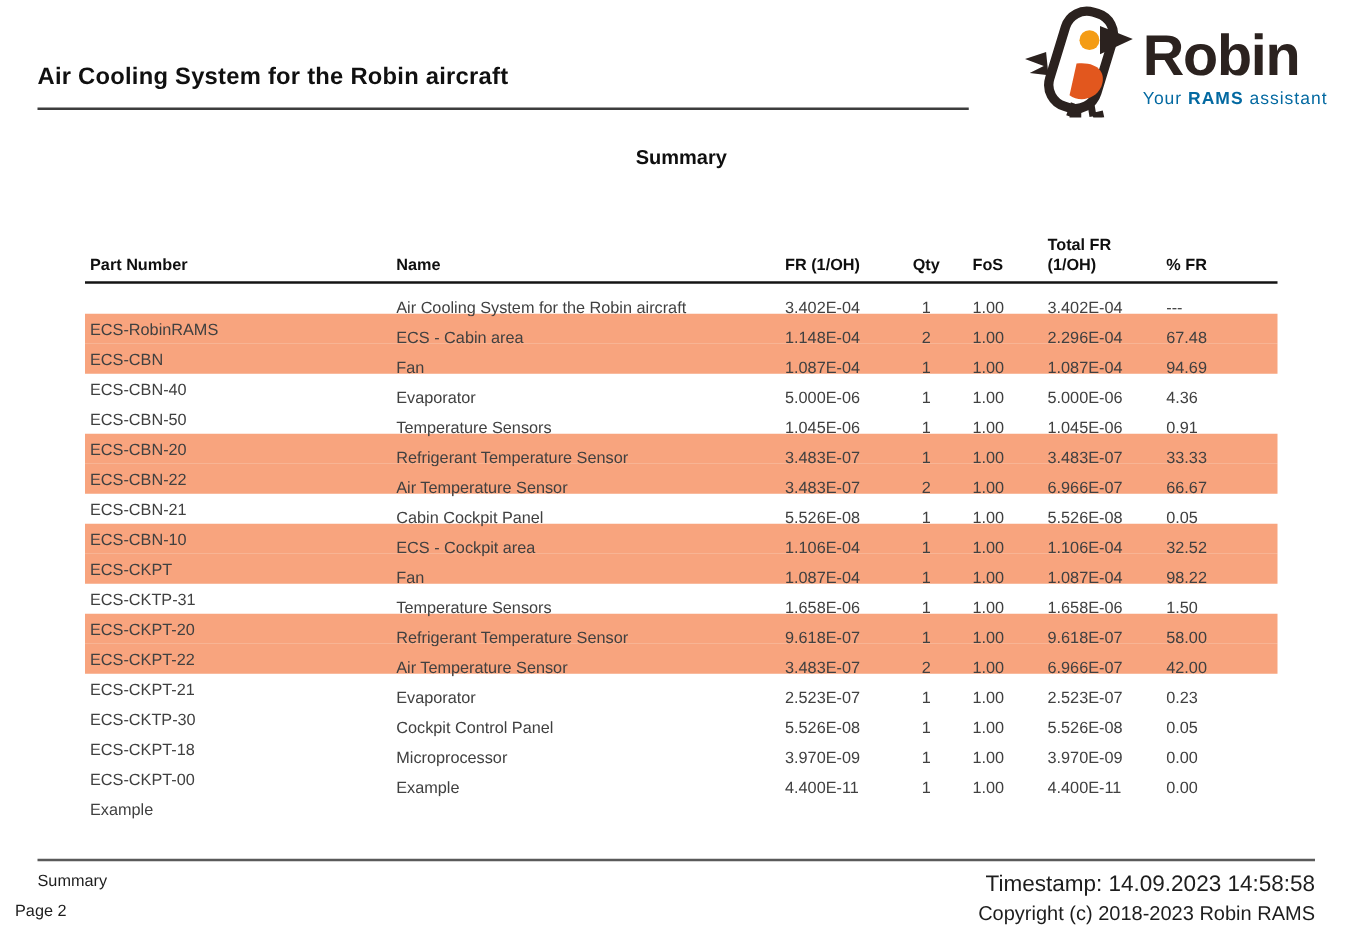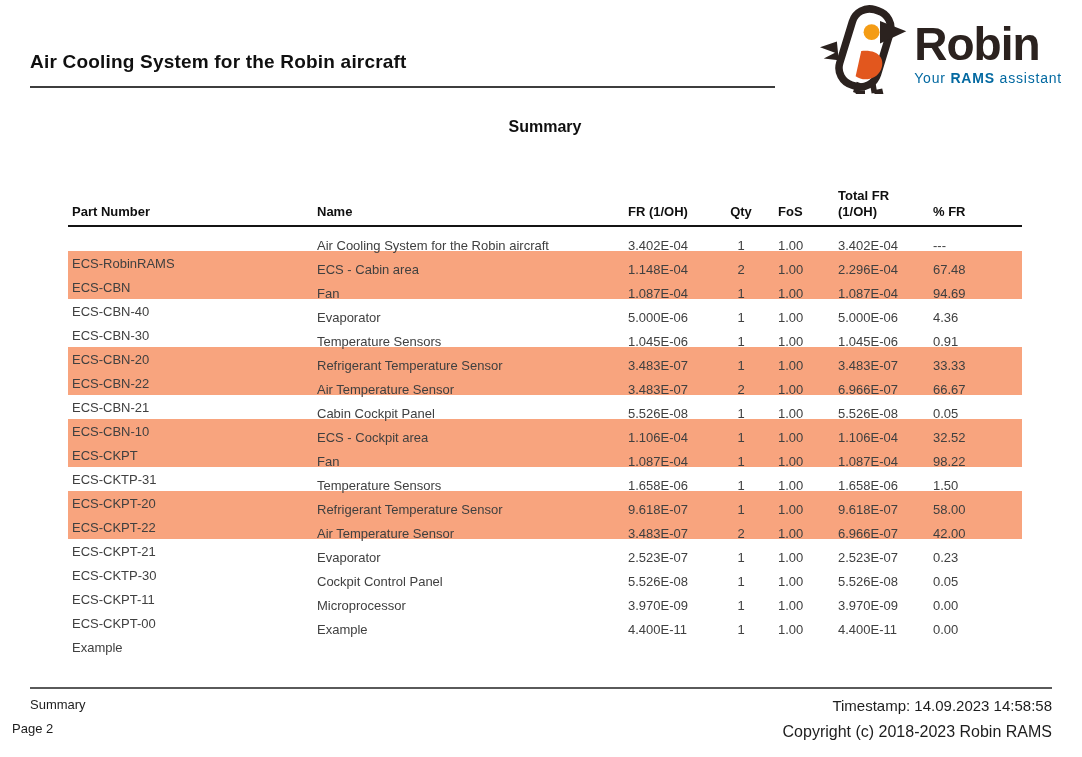--- a/index.html
+++ b/index.html
@@ -49,21 +49,21 @@
   .c-qty  { text-align:center; }
   .c-fos  { padding-left:10px; }
   .c-pct  { padding-left:5px; }
   .h-total { white-space:normal; width:70px; }
   
   .footer-rule {
     position:absolute; left:30px; top:687px; width:1022px; height:2px; background:#5a5a5a;
   }
   .f-left1  { position:absolute; left:30px;  top:697px; font-size:13px; }
   .f-left2  { position:absolute; left:12px;  top:721px; font-size:13px; }
-  .f-right1 { position:absolute; right:30px; top:697px; font-size:15px;text-align:right; }
+  .f-right1 { position:absolute; right:30px; top:697px; font-size:18px;text-align:right; }
   .f-right2 { position:absolute; right:30px; top:723px; font-size:16px; }
 </style>
 </head>
 <body>
 
 <div class="page">
 
   <div class="doc-title">Air Cooling System for the Robin aircraft</div>
   <div class="title-rule"></div>
 
@@ -125,21 +125,21 @@
         <div class="trow hl">
           <div class="cell c-part">ECS-CBN-40</div>
           <div class="cell c-name">Fan</div>
           <div class="cell c-fr">1.087E-04</div>
           <div class="cell c-qty">1</div>
           <div class="cell c-fos">1.00</div>
           <div class="cell c-total">1.087E-04</div>
           <div class="cell c-pct">94.69</div>
         </div>
         <div class="trow">
-          <div class="cell c-part">ECS-CBN-30</div>
+          <div class="cell c-part">ECS-CBN-50</div>
           <div class="cell c-name">Evaporator</div>
           <div class="cell c-fr">5.000E-06</div>
           <div class="cell c-qty">1</div>
           <div class="cell c-fos">1.00</div>
           <div class="cell c-total">5.000E-06</div>
           <div class="cell c-pct">4.36</div>
         </div>
         <div class="trow">
           <div class="cell c-part">ECS-CBN-20</div>
           <div class="cell c-name">Temperature Sensors</div>
@@ -224,21 +224,21 @@
         <div class="trow">
           <div class="cell c-part">ECS-CKTP-30</div>
           <div class="cell c-name">Evaporator</div>
           <div class="cell c-fr">2.523E-07</div>
           <div class="cell c-qty">1</div>
           <div class="cell c-fos">1.00</div>
           <div class="cell c-total">2.523E-07</div>
           <div class="cell c-pct">0.23</div>
         </div>
         <div class="trow">
-          <div class="cell c-part">ECS-CKPT-11</div>
+          <div class="cell c-part">ECS-CKPT-18</div>
           <div class="cell c-name">Cockpit Control Panel</div>
           <div class="cell c-fr">5.526E-08</div>
           <div class="cell c-qty">1</div>
           <div class="cell c-fos">1.00</div>
           <div class="cell c-total">5.526E-08</div>
           <div class="cell c-pct">0.05</div>
         </div>
         <div class="trow">
           <div class="cell c-part">ECS-CKPT-00</div>
           <div class="cell c-name">Microprocessor</div>

